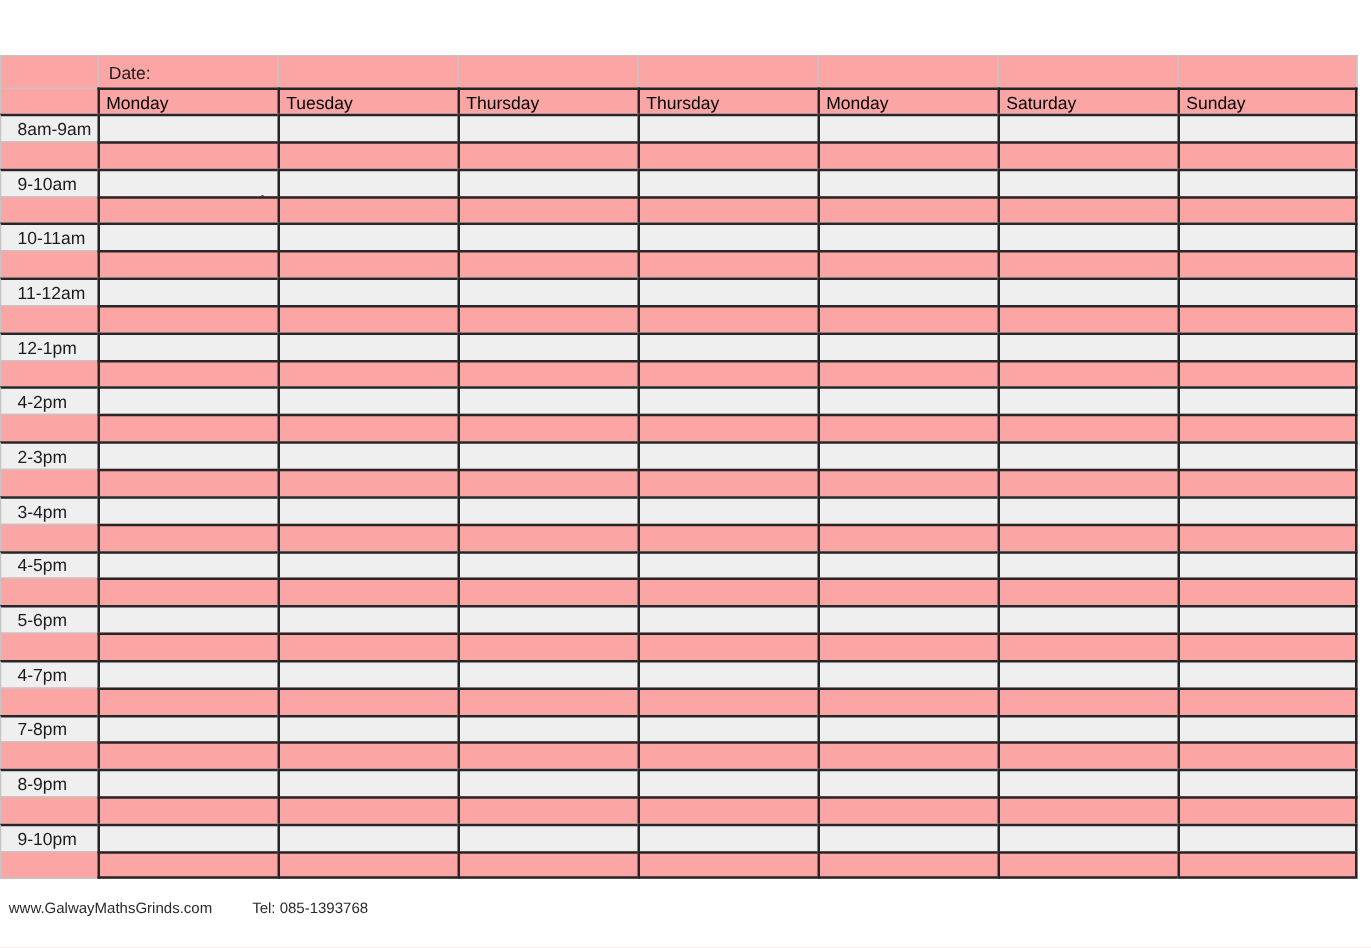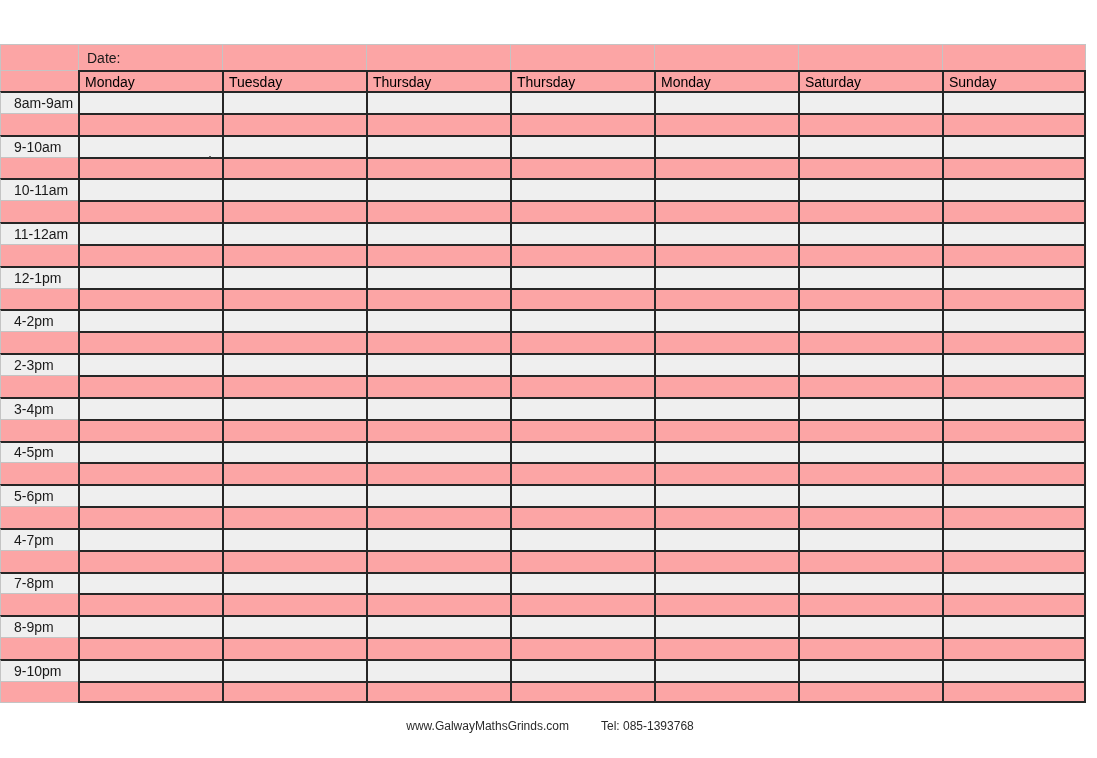--- a/index.html
+++ b/index.html
@@ -45,21 +45,20 @@
   .bb-g { border-bottom: 1px solid var(--g); }
   .date-cell { font-size: 14px; padding-left: 8px; color: #1a1a1a; }
   .day-hdr { font-size: 14px; font-weight: normal; padding-left: 5px; color: #000; }
   .time-lbl { font-size: 14px; padding-left: 13px; color: #1a1a1a; }
   .footer {
     position: absolute;
     left: 7px;
     top: 719px;
     width: 1086px;
     display: flex;
-    justify-content: center;
     gap: 32px;
     font-size: 12px;
     color: #2a2a2a;
     line-height: 15px;
   }
   .speck {
     position: absolute;
     left: 209px;
     top: 156px;
     width: 2px;

